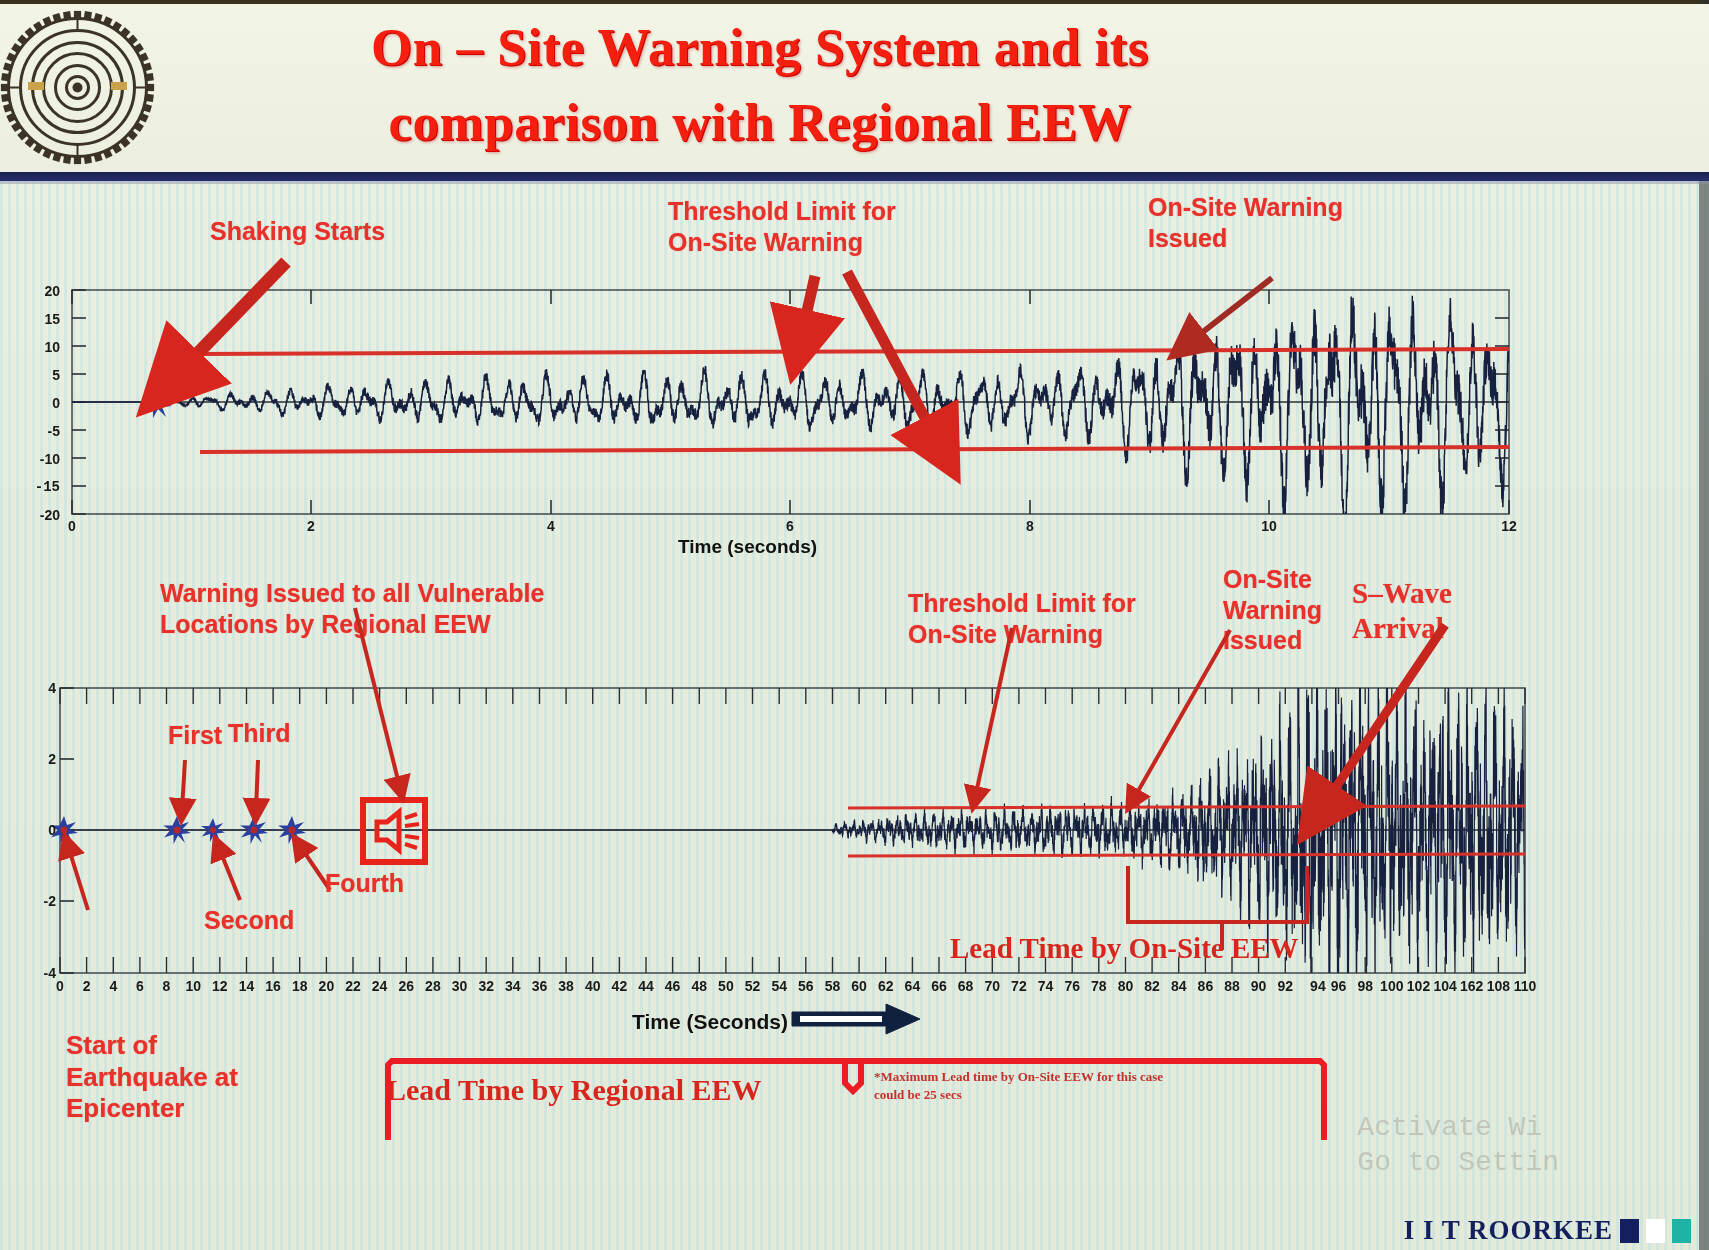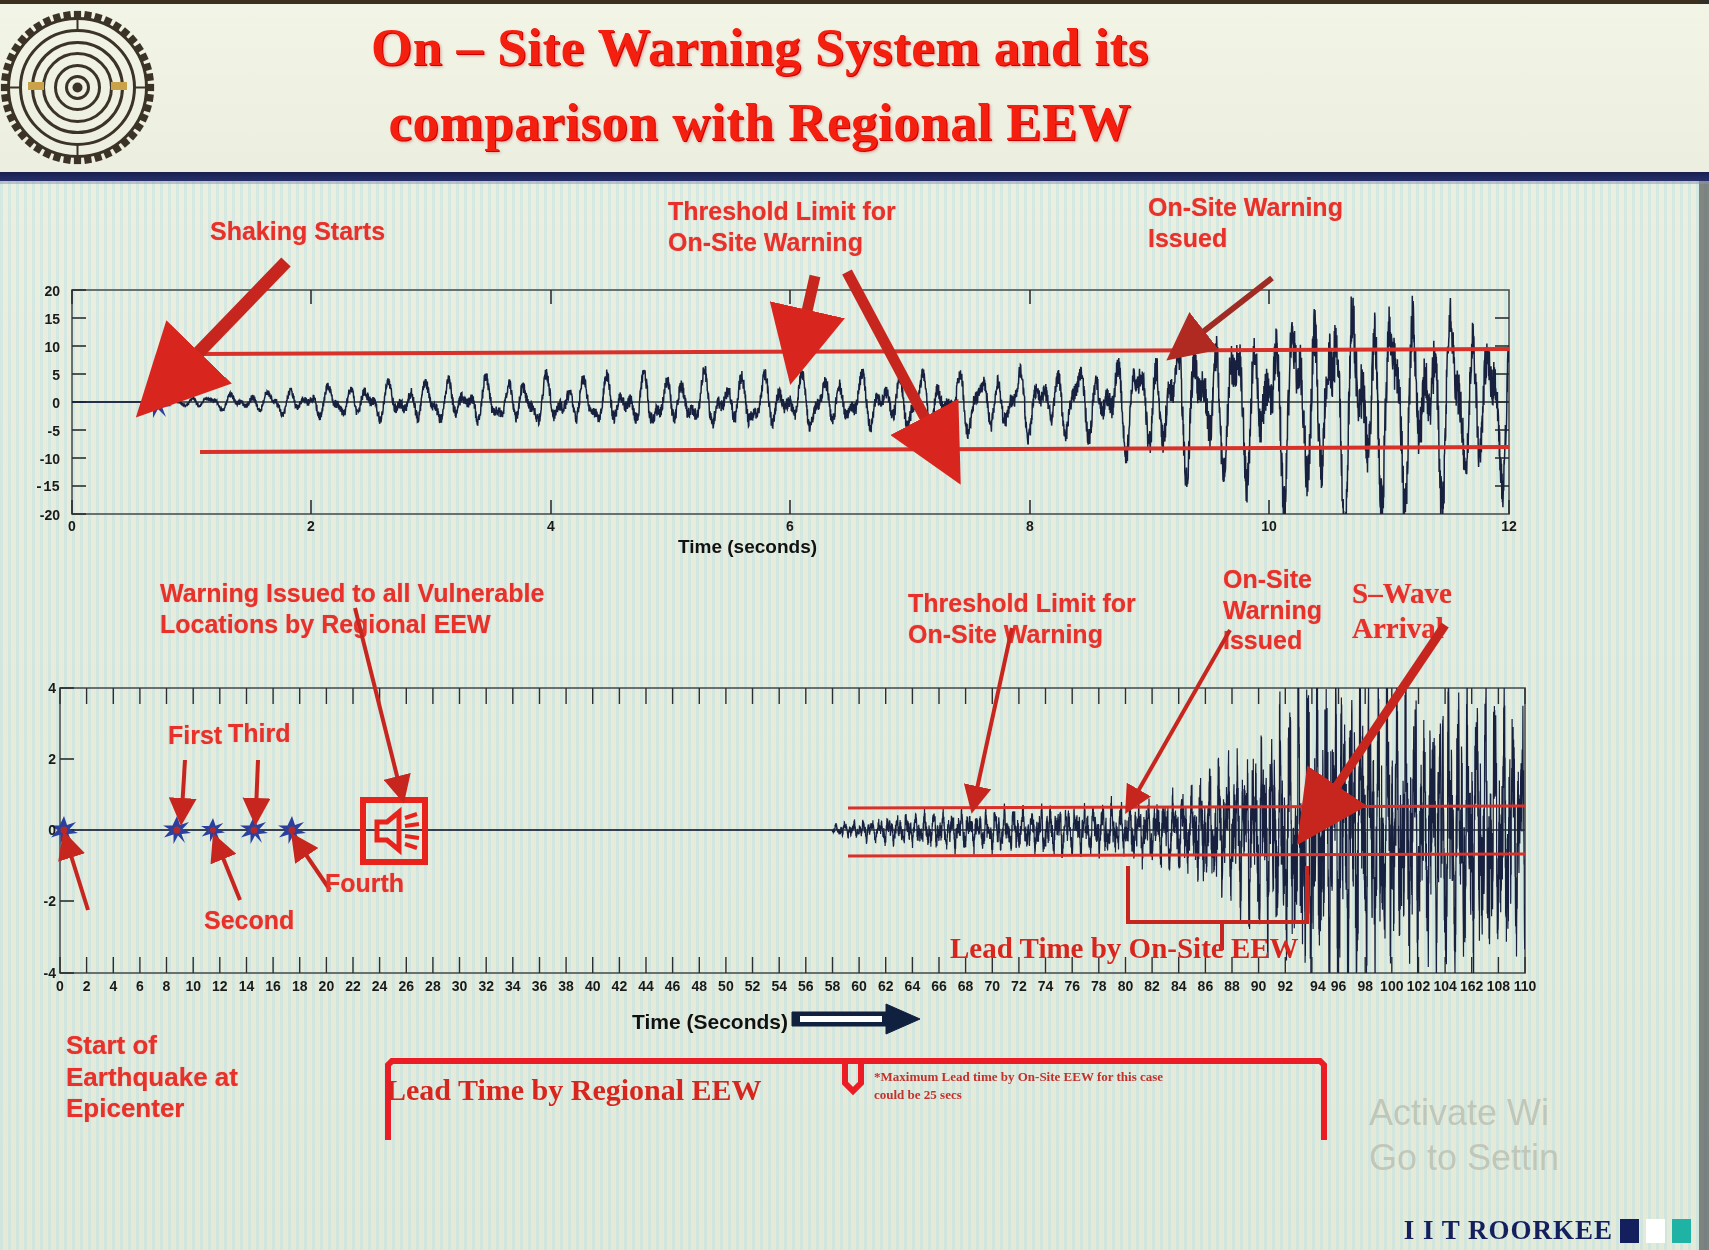--- a/index.html
+++ b/index.html
@@ -64,22 +64,22 @@
 
   .footnote{
     position:absolute;font-family:"Liberation Serif",serif;
     font-weight:bold;font-size:13px;line-height:1.35;color:#c4302b;white-space:pre-line;
   }
   .bigred{
     position:absolute;font-family:"Liberation Serif",serif;
     font-weight:bold;font-size:29px;color:#d8251d;white-space:nowrap;
   }
   #watermark{
-    position:absolute;right:150px;bottom:70px;color:#b9bcae;font-size:36px;
-    font-family:Liberation Sans, sans-serif;opacity:.75;white-space:pre-line;line-height:1.25;
+    position:absolute;right:150px;bottom:70px;color:#b9bcae;font-size:28px;
+    font-family:Liberation Mono, monospace;opacity:.75;white-space:pre-line;line-height:1.25;
   }
   #iit-footer{
     position:absolute;right:18px;bottom:4px;display:flex;align-items:center;gap:7px;
   }
   #iit-footer .txt{font-family:"Liberation Serif",serif;font-weight:bold;font-size:27px;color:#14205e;letter-spacing:1px;}
   .sq{width:19px;height:24px;display:inline-block;}
 </style>
 </head>
 <body>
 

